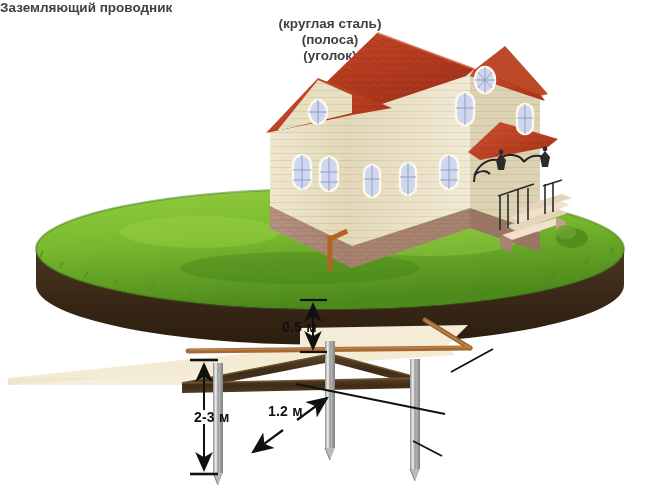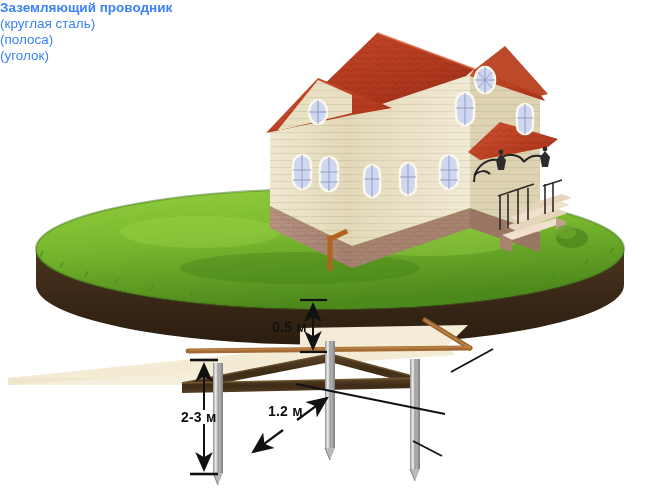--- a/index.html
+++ b/index.html
@@ -2,22 +2,22 @@
 <html><head>
 <meta charset="utf-8">
 <style>
   html,body{margin:0;padding:0;background:#ffffff;}
   body{width:660px;height:501px;overflow:hidden;
        font-family:"Liberation Sans","DejaVu Sans",sans-serif;}
   #stage{position:relative;width:660px;height:501px;background:#ffffff;}
   #stage svg{position:absolute;left:0;top:0;}
   .lbl{position:absolute;color:#141414;font-weight:bold;letter-spacing:.2px;}
   .dim{font-size:14px;font-weight:bold;color:#111;}
-  .callout{font-size:13.5px;line-height:16px;font-weight:bold;color:#3b82f6;white-space:nowrap;}
-  .callout .sub{display:block;font-weight:normal;text-align:left;}
+  .callout{font-size:13.5px;line-height:16px;font-weight:bold;color:#404040;white-space:nowrap;}
+  .callout .sub{display:block;font-weight:bold;text-align:center;}
 </style>
 </head>
 <body>
 
 <div id="stage">
 
   <svg width="660" height="501" viewBox="0 0 660 501">
     <defs>
       <linearGradient id="gGrass" x1="0" y1="0" x2="0.3" y2="1">
         <stop offset="0%" stop-color="#93cd3e"></stop>
@@ -301,23 +301,23 @@
       <line x1="297" y1="420" x2="327" y2="398" stroke="#111" stroke-width="2.2" marker-end="url(#arrHead)"></line>
     </g>
 
     <g stroke="#111" stroke-width="1.8" fill="none">
       <line x1="451" y1="372" x2="493" y2="349"></line>
       <line x1="445" y1="414" x2="296" y2="384"></line>
       <line x1="442" y1="456" x2="413" y2="441"></line>
     </g>
   </svg>
 
-  <div class="lbl dim" style="left:272px; top:319px;">0.5 м</div>
-
-  <div class="lbl dim" style="left:181px; top:409px;">2-3 м</div>
+  <div class="lbl dim" style="left:282px; top:319px;">0.5 м</div>
+
+  <div class="lbl dim" style="left:194px; top:409px;">2-3 м</div>
 
   <div class="lbl dim" style="left:268px; top:403px;">1.2 м</div>
 
   <div class="callout" style="left:460px; top:342px;">
     <span>Заземляющий проводник</span>
     <span class="sub">(круглая сталь)</span>
   </div>
 
   <div class="callout" style="left:449px; top:403px;">
     <span class="sub">(полоса)</span>

